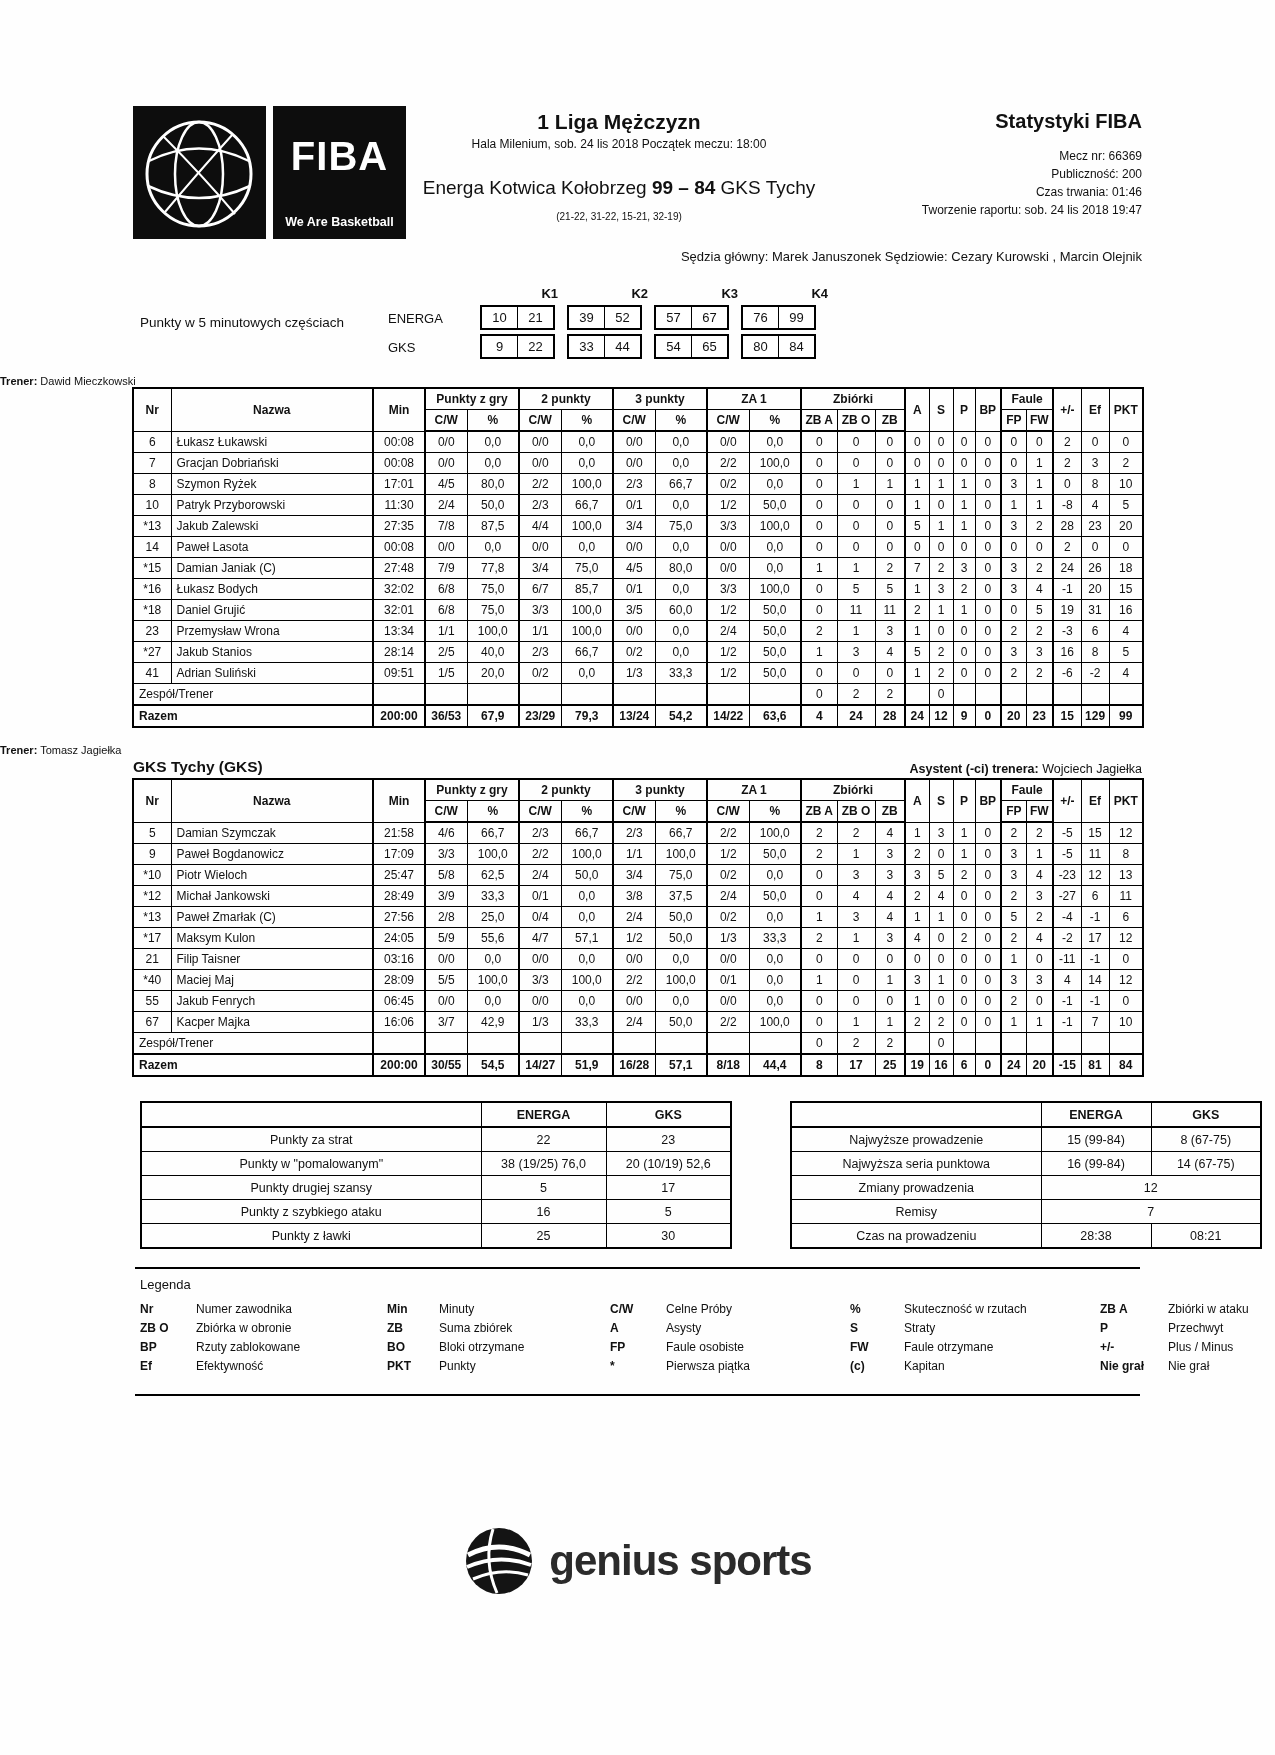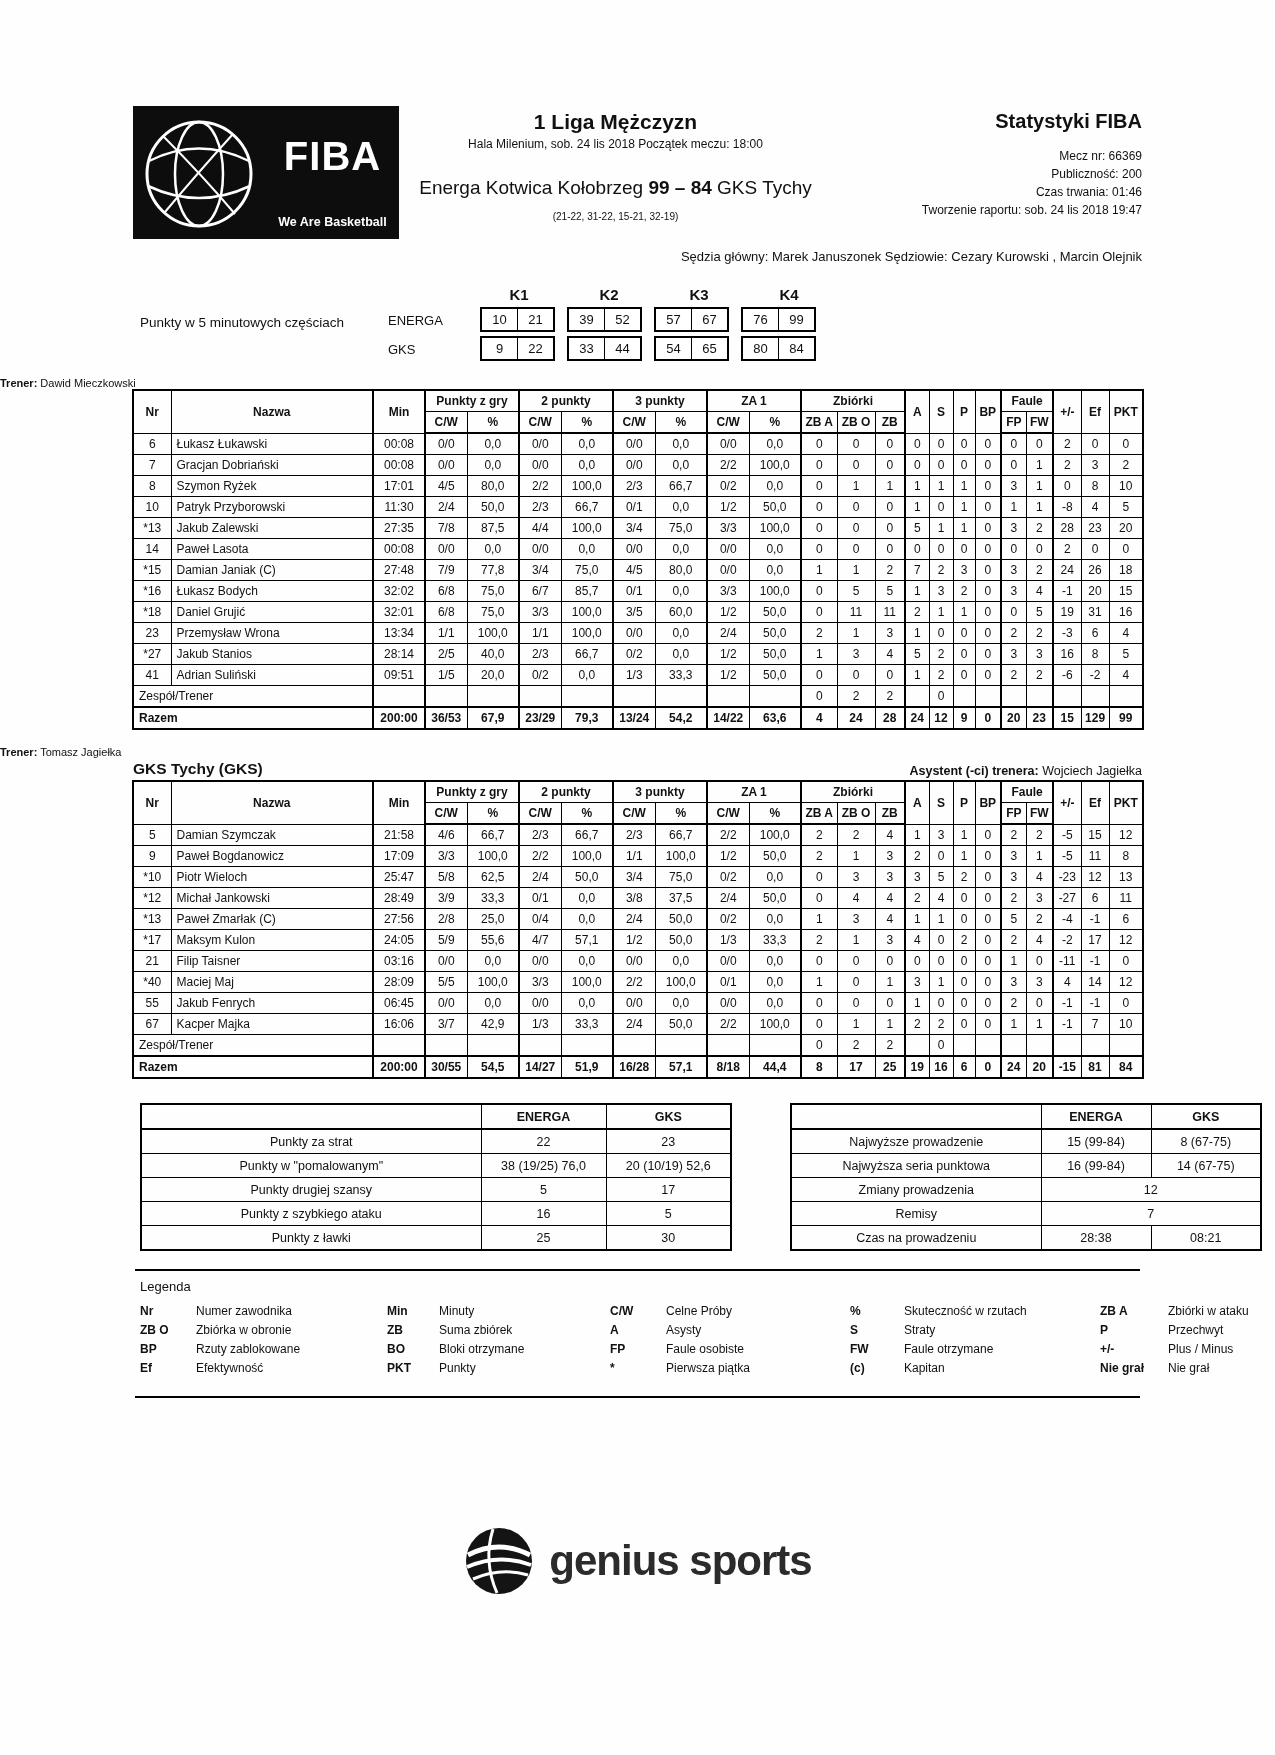--- a/index.html
+++ b/index.html
@@ -4,42 +4,42 @@
 <style>
   html,body { margin:0; padding:0; background:#e8e8e8; }
   .page {
     position:relative; width:1275px; height:1755px; margin:0 auto;
     background:#fefefe; color:#111;
     font-family:"Liberation Sans", sans-serif;
     overflow:hidden;
   }
   
   .header { display:flex; margin:106px 133px 0 133px; }
-  .logos { display:flex; }
+  .logos { display:flex; gap:7px; }
   .logo-sq { width:133px; height:133px; background:#0d0d0d; position:relative; }
   .fiba-word { color:#fff; text-align:center; }
   .fiba-word .fiba-big { font-size:40px; font-weight:bold; letter-spacing:1px; margin-top:28px; font-family:"Liberation Sans",sans-serif; }
   .fiba-word .fiba-tag { position:absolute; bottom:10px; width:100%; font-size:12.5px; font-weight:bold; }
   .head-center { flex:1; text-align:center; padding-top:4px; }
   .league-title { font-size:21px; font-weight:bold;text-align:center; }
   .venue-line { font-size:12px; margin-top:3px; }
   .matchup { font-size:19px; margin-top:26px; }
   .matchup .score { font-weight:bold; }
   .quarter-line { font-size:10px; margin-top:12px; }
   .head-right { width:310px; text-align:right; padding-top:4px; }
   .report-title { font-size:20px; font-weight:bold; }
   .meta-lines { margin-top:14px; font-size:12px; line-height:18px; }
   .officials { text-align:right; margin:10px 133px 0 0; font-size:13px; }
   .officials b { font-weight:normal; }
   
   .qscores { display:flex; margin:22px 0 0 140px; }
   .q-label { width:248px; font-size:13.5px; padding-top:29px; }
   .q-head { display:flex; }
   .q-team-spacer, .q-team { width:92px; font-size:13px; }
-  .q-period { width:78px; margin-right:12px; text-align:center; font-weight:bold; font-size:15px; }
+  .q-period { width:78px; margin-right:12px; text-align:right; font-weight:bold; font-size:13px; }
   .q-row { display:flex; align-items:center; margin-top:4px; }
   .q-row .q-team { padding-top:2px; }
   .q-box { display:flex; border:2px solid #000; margin-right:12px; background:#fff; }
   .q-cell { width:35px; height:21px; line-height:21px; text-align:center; font-size:13px; }
   .q-cell + .q-cell { border-left:1.5px solid #000; }
   
   .coach-line { text-align:left; margin:16px 133px 0 0; font-size:11px; }
   .coach-line b, .title-row b.lbl { font-weight:bold; }
   .title-row { display:flex; justify-content:space-between; align-items:flex-end; margin:2px 133px 2px 133px; }
   .team-title { font-size:15.5px; font-weight:bold; }

